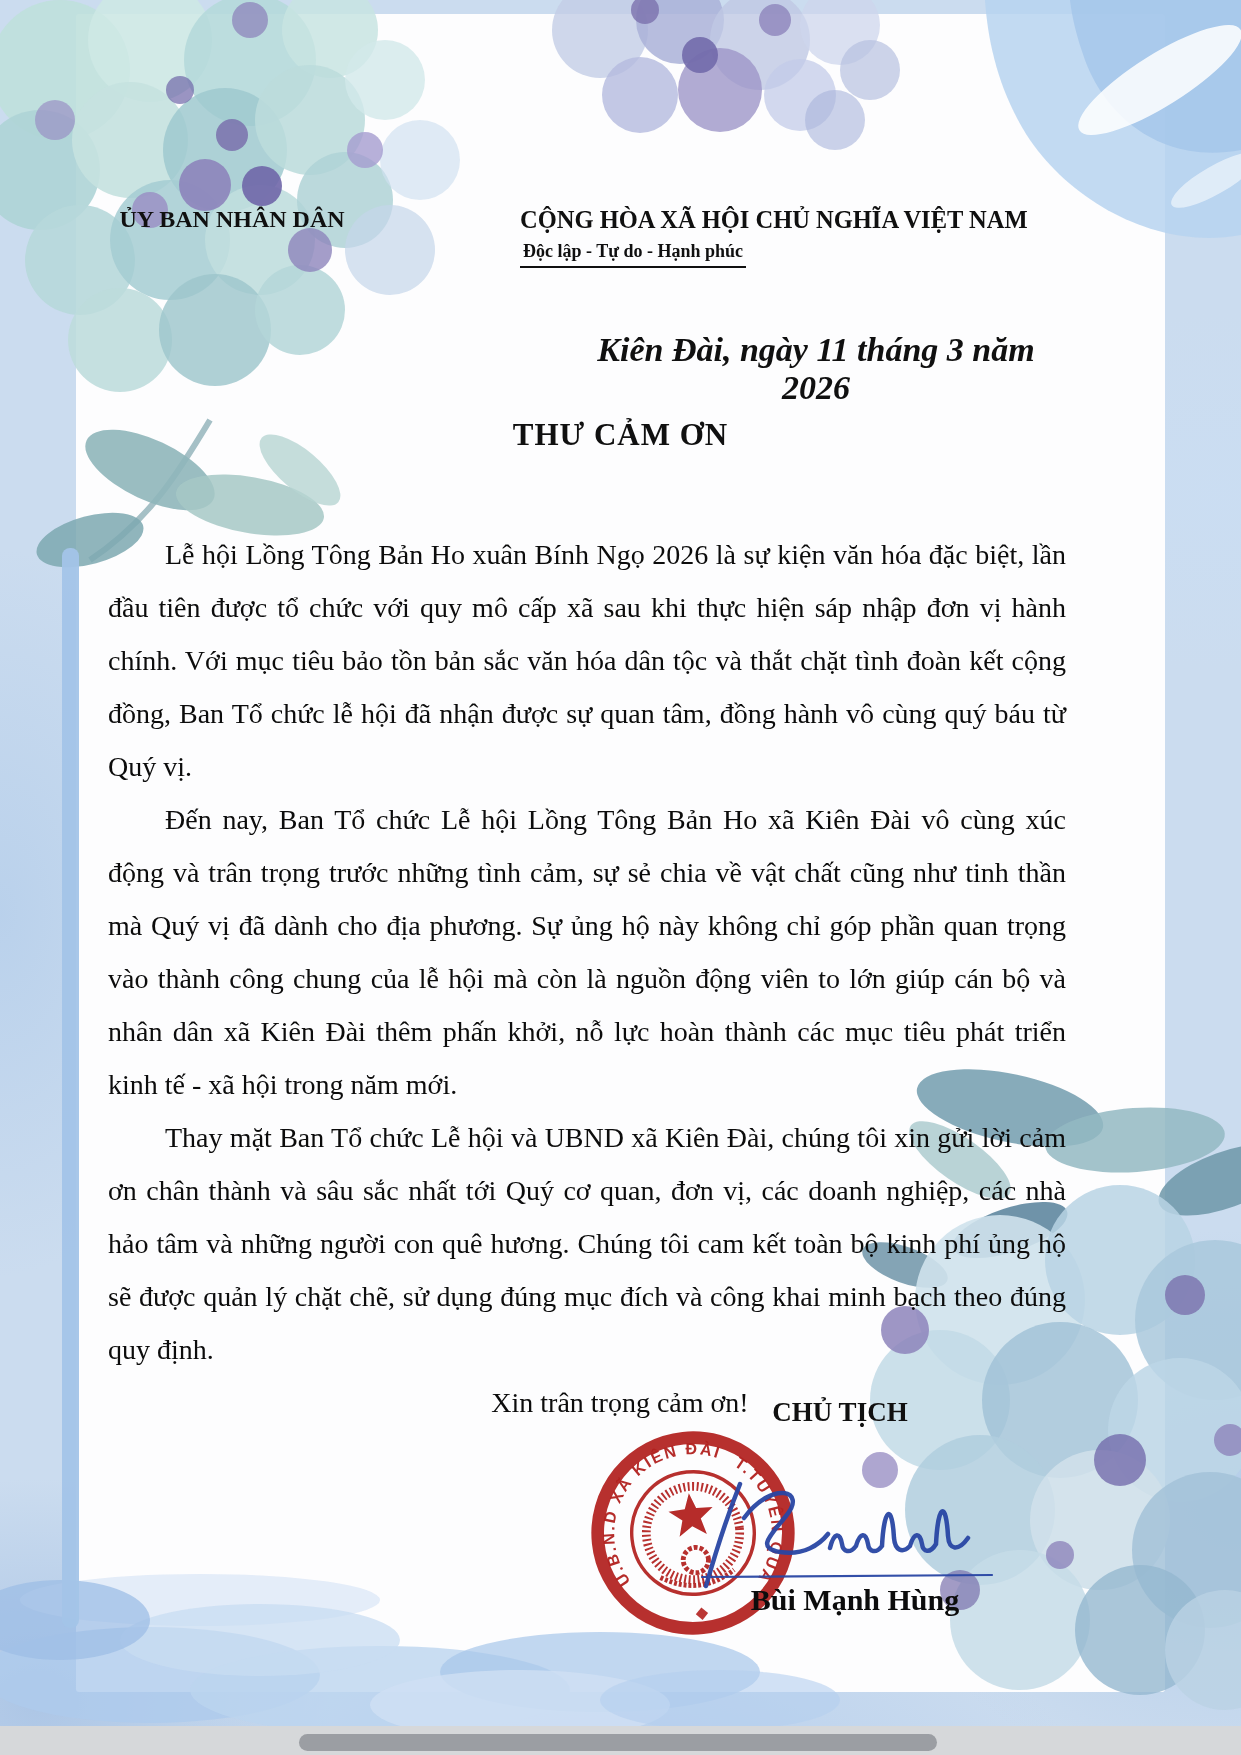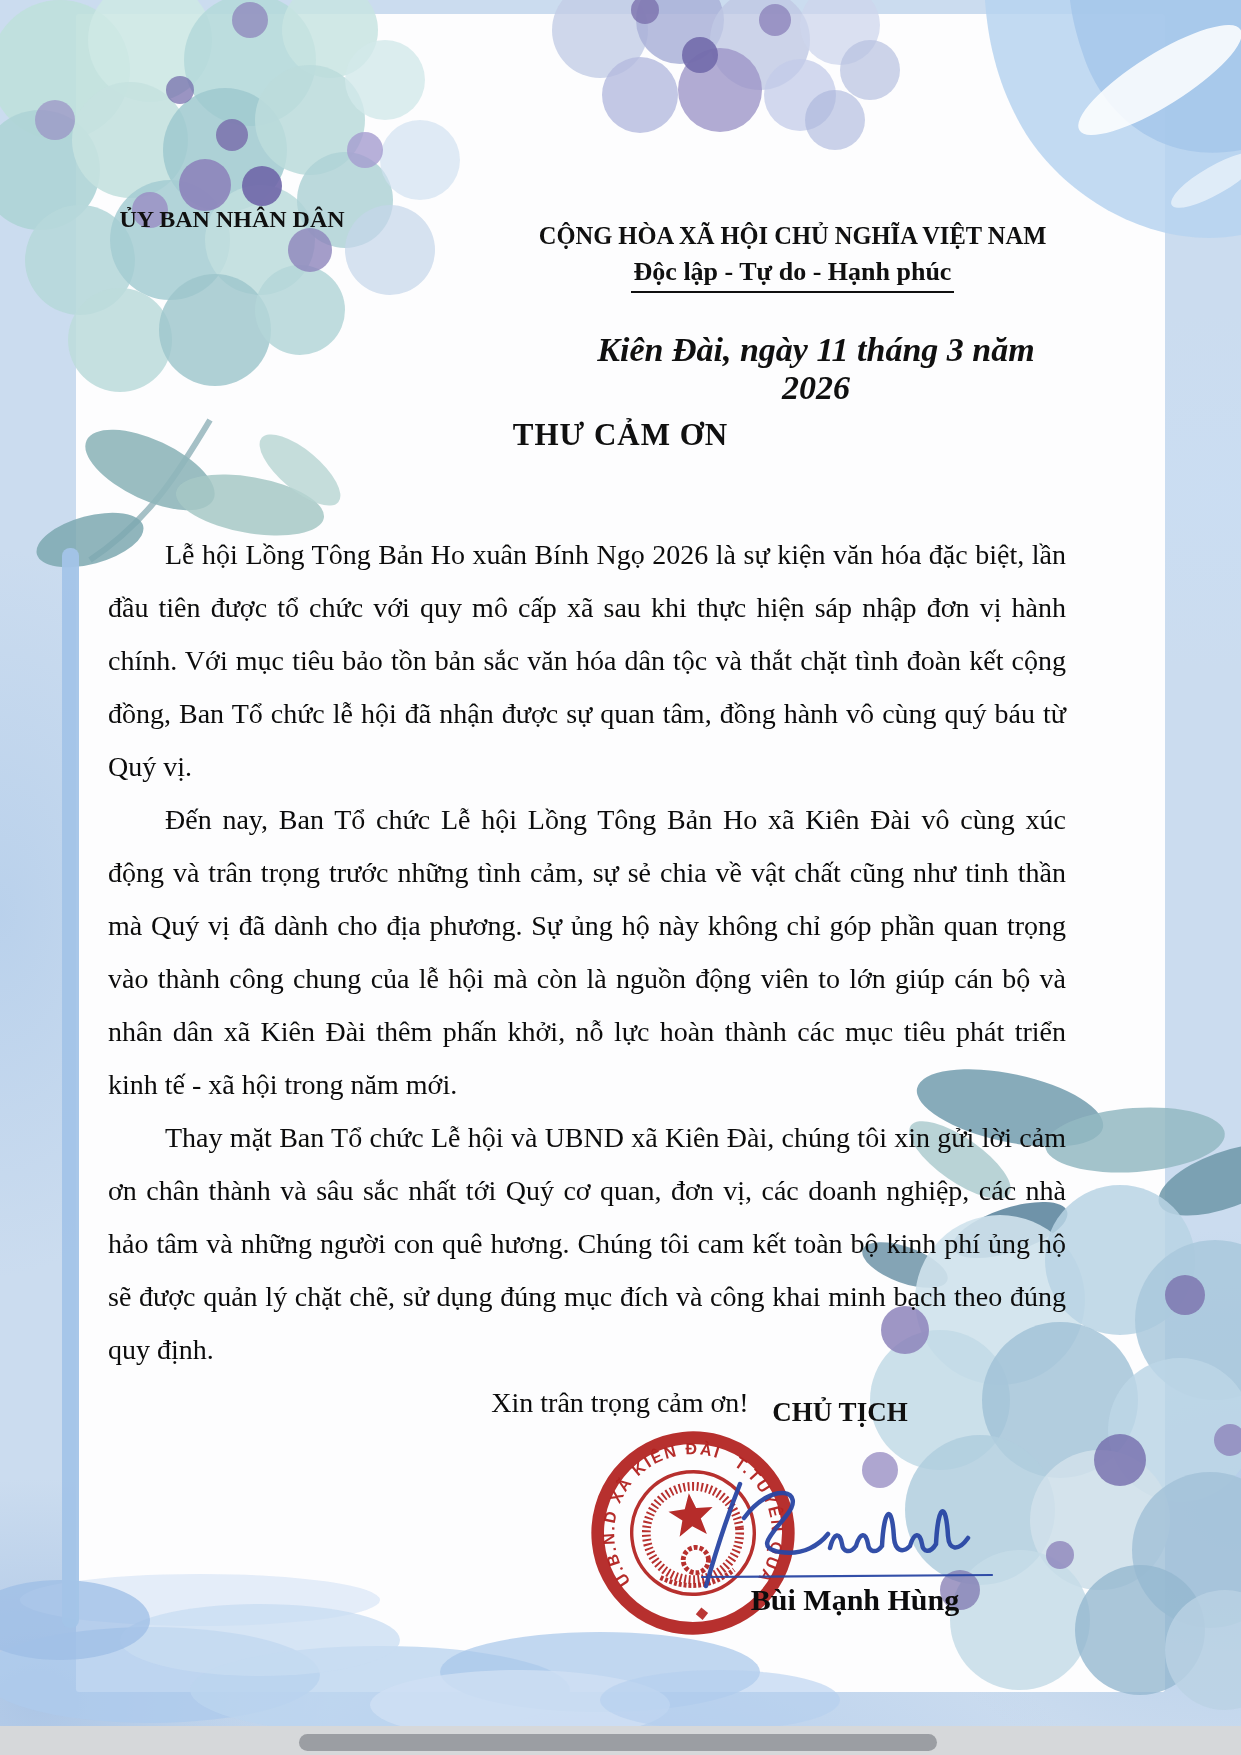--- a/index.html
+++ b/index.html
@@ -15,23 +15,23 @@
       radial-gradient(ellipse 360px 260px at 98% 28%, rgba(202,222,244,.6), transparent 70%);
   }
   .paper{
     position:absolute;left:76px;top:14px;width:1089px;height:1678px;
     background:#fdfdfe;border-radius:3px;
   }
   .deco{position:absolute;left:0;top:0;width:1241px;height:1755px;pointer-events:none;}
   .textlayer{position:absolute;left:0;top:0;width:1241px;height:1755px;}
   .hdr-left{position:absolute;left:82px;top:202px;width:300px;text-align:center;
     font-weight:bold;font-size:24px;line-height:34px;color:#101010;}
-  .hdr-right{position:absolute;left:520px;top:222px;width:545px;text-align:center;color:#101010;}
+  .hdr-right{position:absolute;left:520px;top:206px;width:545px;text-align:left;color:#101010;}
   .hdr-right .l1{font-weight:bold;font-size:24.5px;}
-  .hdr-right .l2{font-weight:bold;font-size:26px;margin-top:7px;display:inline-block;
+  .hdr-right .l2{font-weight:bold;font-size:18px;margin-top:7px;display:inline-block;
     border-bottom:2.5px solid #101010;padding:0 3px 4px 3px;}
   .dateline{position:absolute;left:596px;top:331px;width:440px;text-align:center;
     font-style:italic;font-weight:bold;font-size:34px;color:#101010;}
   .doc-title{position:absolute;left:0;top:417px;width:1241px;text-align:center;
     font-weight:bold;font-size:31px;letter-spacing:1px;color:#101010;}
   .body-text{position:absolute;left:80px;top:528px;width:958px;color:#0c0c0c;
     font-size:28px;line-height:53px;text-align:justify;margin-left:28px;}
   .body-text p{margin:0;text-indent:57px;}
   .body-text p.closing{text-indent:66px;text-align:center;}
   .sig-head{position:absolute;left:565px;top:1392px;width:550px;text-align:center;

